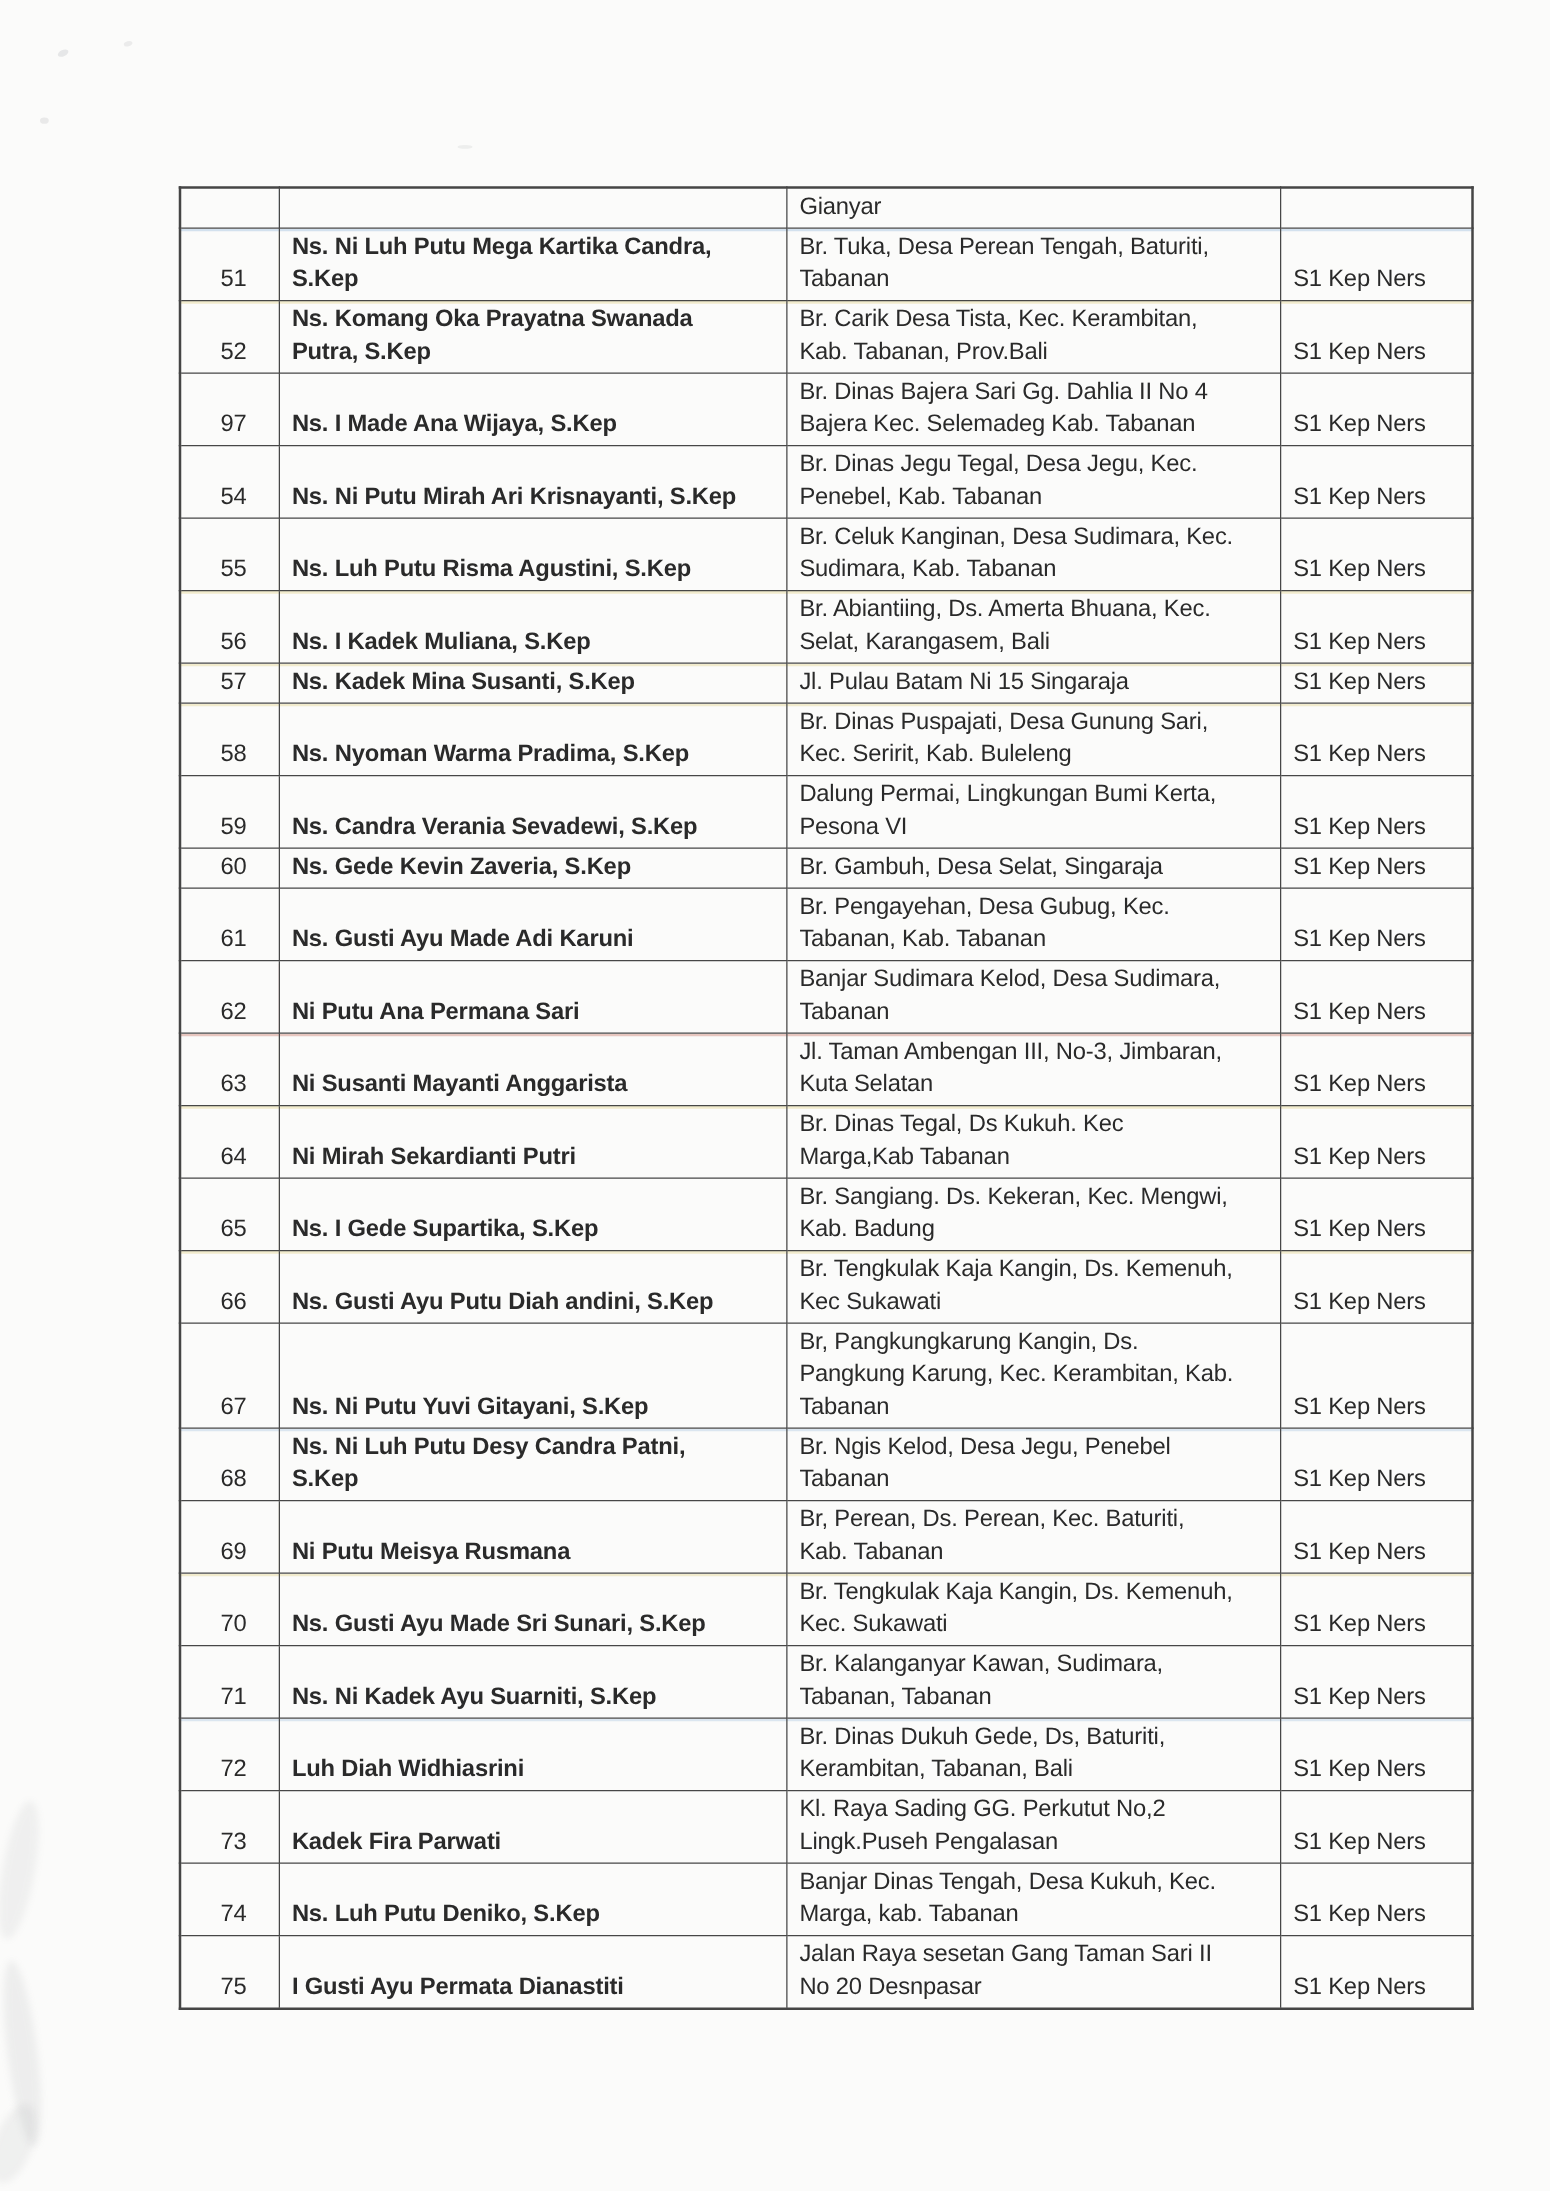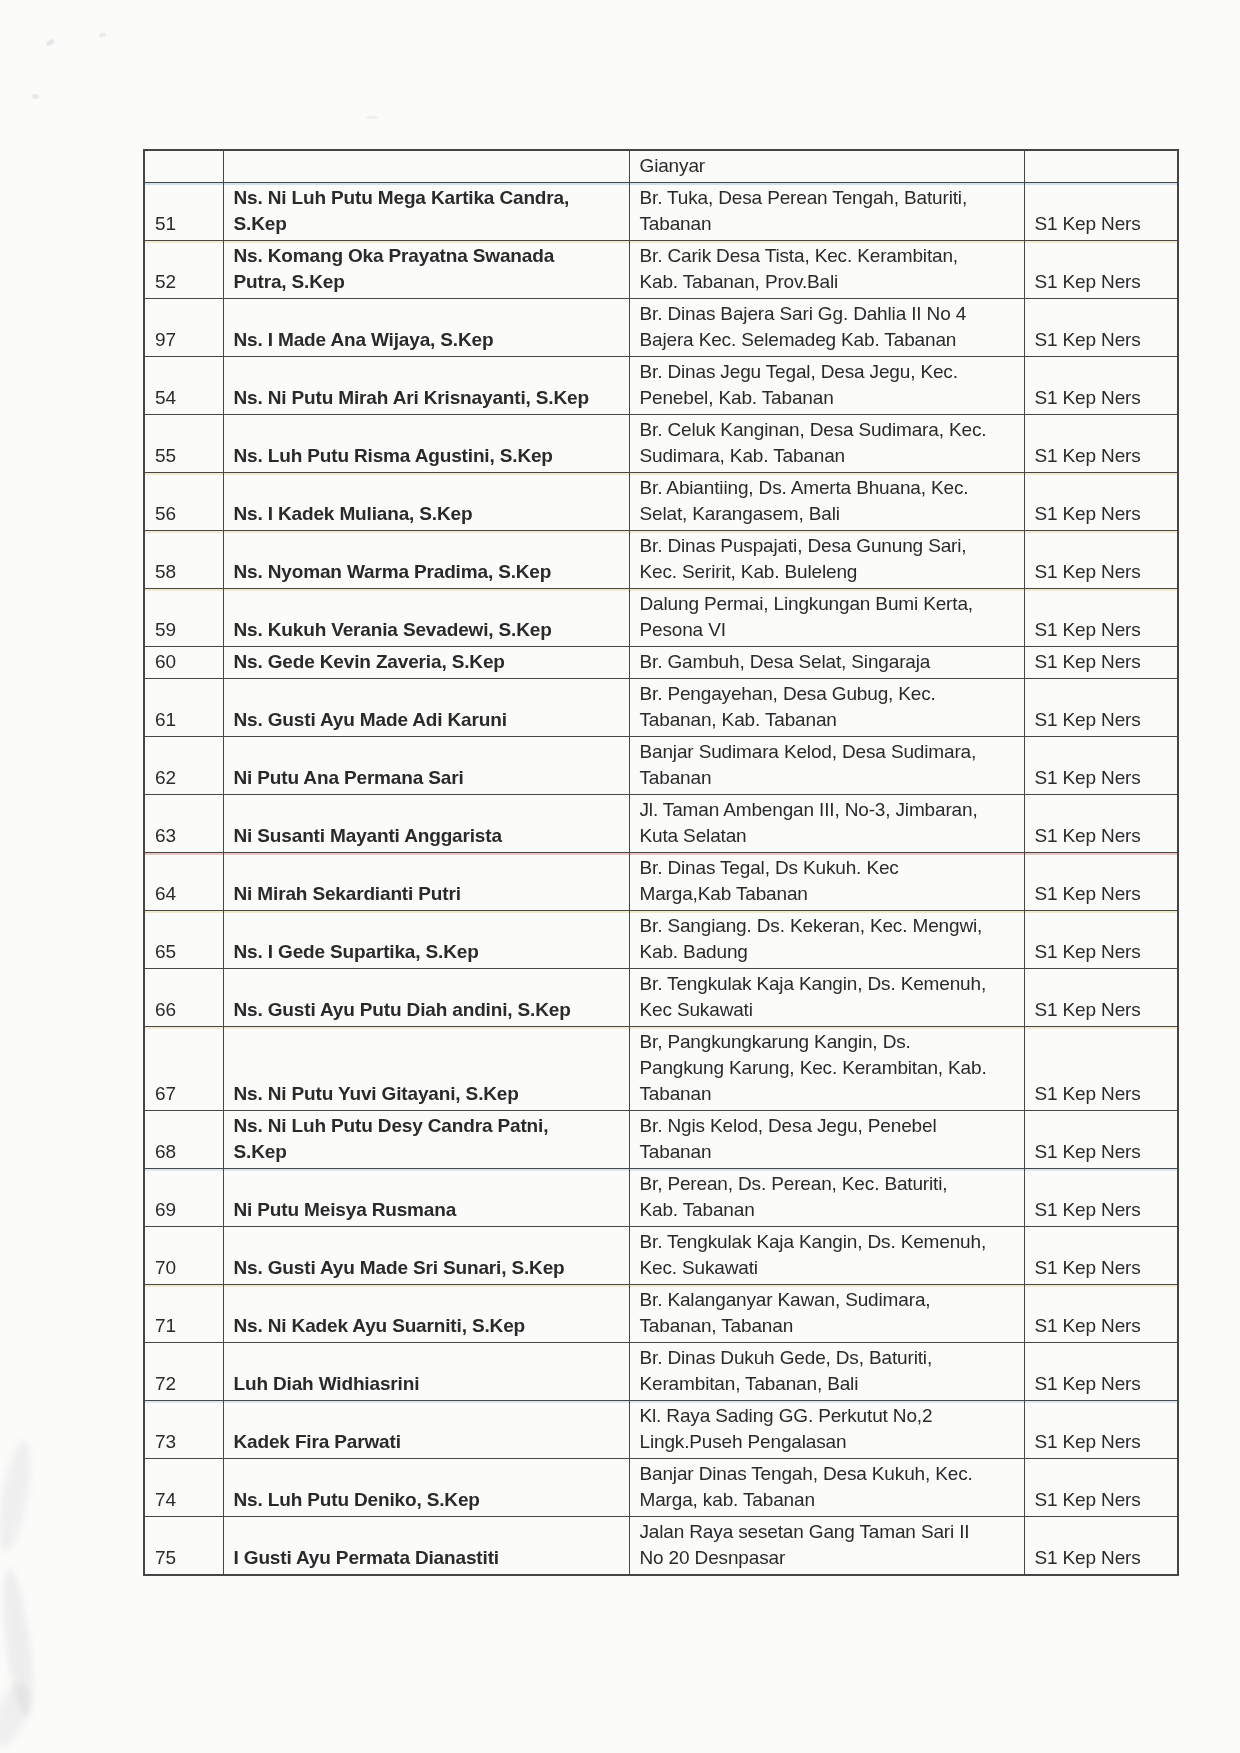--- a/index.html
+++ b/index.html
@@ -24,21 +24,21 @@
   table.roster td {
     border: 1px solid #474747;
     vertical-align: bottom;
     font-size: 19px;
     line-height: 26px;
     letter-spacing: -0.15px;
     padding: 2px 4px 3px 10px;
     white-space: nowrap;
     overflow: visible;
   }
-  td.c-no   { width: 77px;  padding-left: 2px; padding-right: 2px; }
+  td.c-no   { width: 77px;  text-align: center; padding-left: 2px; padding-right: 2px; }
   td.c-name { width: 394px; font-weight: bold; }
   td.c-addr { width: 383px; padding-left: 12px; }
   td.c-qual { width: 134px; padding-left: 16px; }
   tr.partial td { height: 26px; }
   .line { white-space: nowrap; }
 
   
   tbody tr:nth-child(1) td  { box-shadow: 0 2px 0 rgba(128,170,214,0.32); }
   tbody tr:nth-child(2) td,
   tbody tr:nth-child(6) td,
@@ -153,34 +153,44 @@
           <td class="c-name">
             <div class="line">Ns. I Kadek Muliana, S.Kep</div>
           </td>
           <td class="c-addr">
             <div class="line">Br. Abiantiing, Ds. Amerta Bhuana, Kec.</div>
             <div class="line">Selat, Karangasem, Bali</div>
           </td>
           <td class="c-qual">S1 Kep Ners</td>
         </tr>
         <tr>
+          <td class="c-no">57</td>
+          <td class="c-name">
+            <div class="line">Ns. Kadek Mina Susanti, S.Kep</div>
+          </td>
+          <td class="c-addr">
+            <div class="line">Jl. Pulau Batam Ni 15 Singaraja</div>
+          </td>
+          <td class="c-qual">S1 Kep Ners</td>
+        </tr>
+        <tr>
           <td class="c-no">58</td>
           <td class="c-name">
             <div class="line">Ns. Nyoman Warma Pradima, S.Kep</div>
           </td>
           <td class="c-addr">
             <div class="line">Br. Dinas Puspajati, Desa Gunung Sari,</div>
             <div class="line">Kec. Seririt, Kab. Buleleng</div>
           </td>
           <td class="c-qual">S1 Kep Ners</td>
         </tr>
         <tr>
           <td class="c-no">59</td>
           <td class="c-name">
-            <div class="line">Ns. Kukuh Verania Sevadewi, S.Kep</div>
+            <div class="line">Ns. Candra Verania Sevadewi, S.Kep</div>
           </td>
           <td class="c-addr">
             <div class="line">Dalung Permai, Lingkungan Bumi Kerta,</div>
             <div class="line">Pesona VI</div>
           </td>
           <td class="c-qual">S1 Kep Ners</td>
         </tr>
         <tr>
           <td class="c-no">60</td>
           <td class="c-name">

